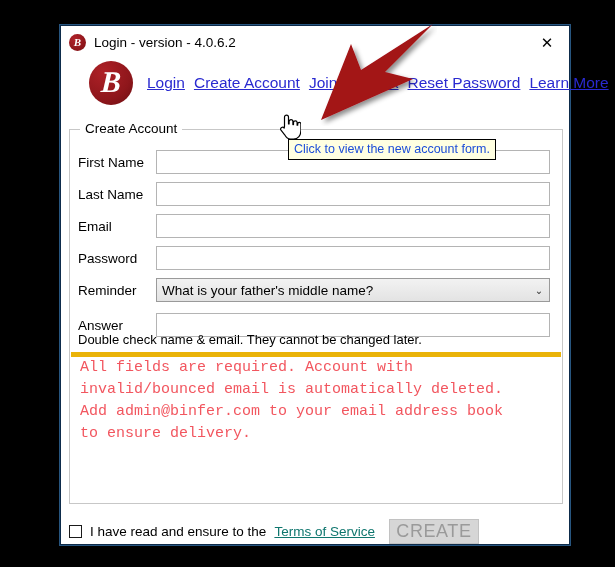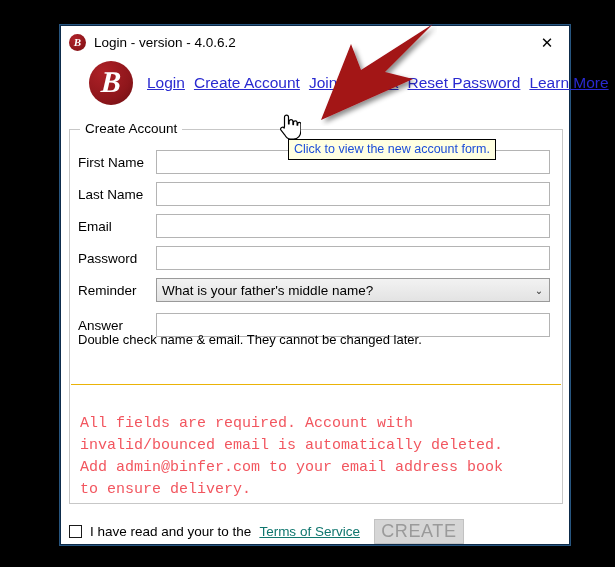--- a/index.html
+++ b/index.html
@@ -227,24 +227,23 @@
     font-size: 13px;
     color: #000000;
     white-space: nowrap;
   }
   #warning-box {
     position: absolute;
     left: 1px;
     top: 222px;
     right: 1px;
     bottom: 1px;
-    border-top: 1px solid #eab308;
-    padding: 28px 9px 0 9px;
-    box-sizing: border-box;
-    margin-top: 32px;
+    border-top: 5px solid #eab308;
+    padding: 0 9px 0 9px;
+    box-sizing: border-box;
   }
   #warning-text {
     font-family: "Liberation Mono", monospace;
     font-size: 15px;
     line-height: 22px;
     color: #f2565f;
     white-space: pre-wrap;
     margin: 0;
   }
 
@@ -384,21 +383,21 @@
     <div id="warning-box">
       <pre id="warning-text">All fields are required. Account with
 invalid/bounced email is automatically deleted.
 Add admin@binfer.com to your email address book
 to ensure delivery.</pre>
     </div>
   </div>
 
   <div id="footer-bar">
     <div id="agree-checkbox"></div>
-    <div id="agree-label">I have read and your to the</div>
+    <div id="agree-label">I have read and ensure to the</div>
     <a id="terms-link" href="#">Terms of Service</a>
     <button id="create-button">CREATE</button>
   </div>
 
   <svg id="annotation-arrow" viewBox="0 0 148 104" xmlns="http://www.w3.org/2000/svg">
     <defs>
       <filter id="arrowShadow" x="-20%" y="-20%" width="160%" height="160%">
         <feDropShadow dx="3" dy="3" stdDeviation="2.5" flood-color="#000000" flood-opacity="0.45"></feDropShadow>
       </filter>
     </defs>

